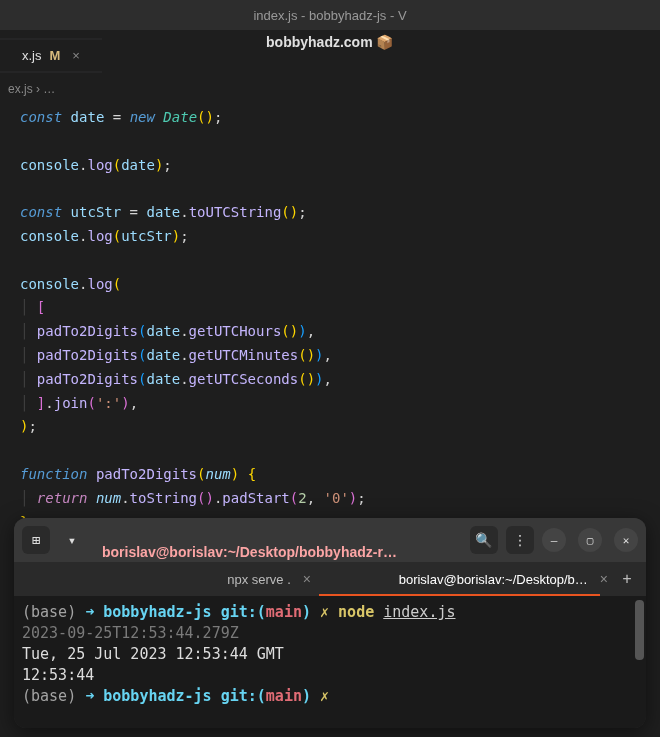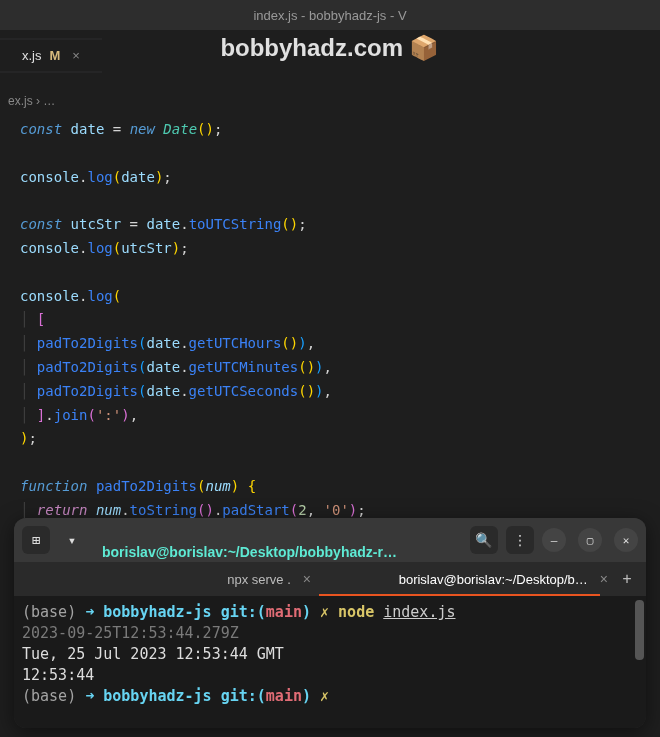--- a/index.html
+++ b/index.html
@@ -18,21 +18,21 @@
   display: flex;
   align-items: center;
   justify-content: center;
   color: #999;
   font-size: 13px;
   font-family: sans-serif;
 }
 .watermark {
   text-align: center;
   padding: 4px 0;
-  font-size: 24px;
+  font-size: 14px;
   font-weight: bold;
   color: #e0e0e0;
   font-family: sans-serif;
 }
 .tab-bar {
   height: 35px;
   background: #252526;
   display: flex;
   align-items: center;
   position: absolute;
@@ -62,21 +62,21 @@
   padding: 6px 20px;
   line-height: 1.7;
   font-size: 14px;
 }
 .kw { color: #569cd6; font-style: italic; }
 .var { color: #9cdcfe; }
 .op { color: #d4d4d4; }
 .new { color: #569cd6; font-style: italic; }
 .type { color: #4ec9b0; font-style: italic; }
 .obj { color: #9cdcfe; }
-.method { color: #3b82f6; }
+.method { color: #c4b5fd; }
 .punct { color: #d4d4d4; }
 .bracket1 { color: #ffd700; }
 .bracket2 { color: #da70d6; }
 .bracket3 { color: #179fff; }
 .num { color: #b5cea8; }
 .str { color: #ce9178; }
 .ret { color: #c586c0; font-style: italic; }
 .param { color: #9cdcfe; font-style: italic; }
 .guide { color: #404040; }
 
@@ -105,21 +105,21 @@
   border-radius: 6px;
   display: flex;
   align-items: center;
   justify-content: center;
   color: #ddd;
   font-size: 14px;
 }
 .term-btn-dark { background: #2a2a2a; }
 .term-title {
   flex: 1;
-  color: #5eead4;
+  color: #fca5a5;
   font-size: 14px;
   font-weight: bold;
   font-family: sans-serif;
   white-space: nowrap;
   overflow: hidden;
   text-overflow: ellipsis;
   padding: 0 8px;
   margin-top: 23px;
 }
 .term-win-btns { display: flex; gap: 12px; margin-left: auto; }

